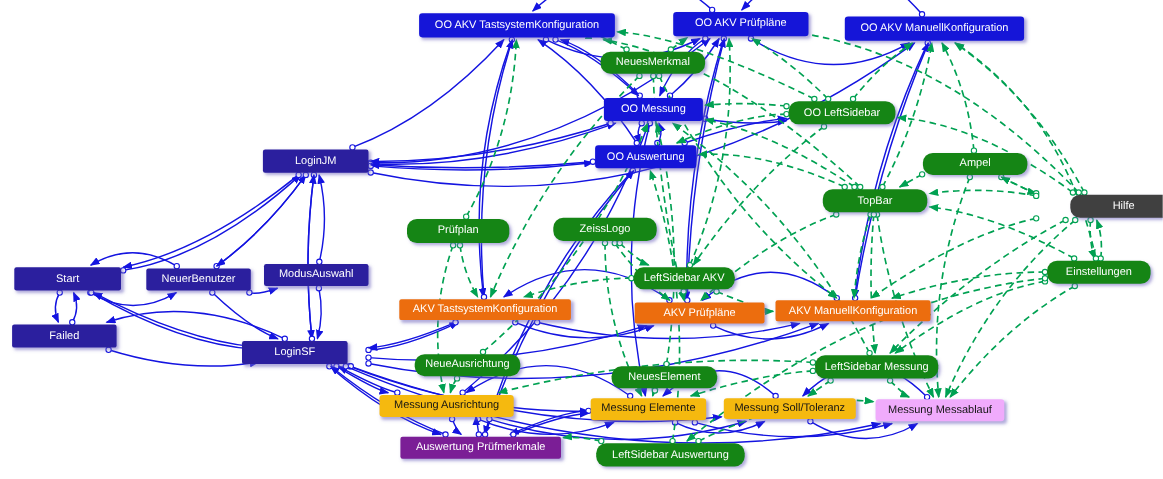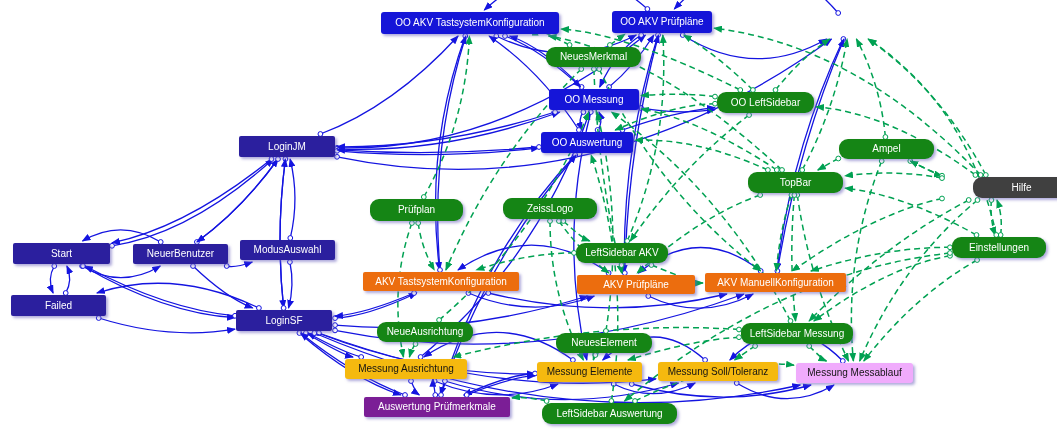--- a/index.html
+++ b/index.html
@@ -303,41 +303,42 @@
       <circle cx="605.9" cy="331.0" r="2.4" fill="#ffffff" stroke="#00A152" stroke-width="1"></circle>
       <path d="M 546.6 401.0 Q 523.8 396.4 512.0 397.9" fill="none" stroke="#00A152" stroke-width="1.5" stroke-dasharray="6 4" marker-end="url(#arrow-green)"></path>
       <circle cx="546.6" cy="401.0" r="2.4" fill="#ffffff" stroke="#00A152" stroke-width="1"></circle>
       <path d="M 611.4 401.0 Q 630.8 275.3 591.1 155.0" fill="none" stroke="#00A152" stroke-width="1.5" stroke-dasharray="6 4" marker-end="url(#arrow-green)"></path>
       <circle cx="611.4" cy="401.0" r="2.4" fill="#ffffff" stroke="#00A152" stroke-width="1"></circle>
       <path d="M 635.0 401.0 Q 725.9 356.5 794.0 365.2" fill="none" stroke="#00A152" stroke-width="1.5" stroke-dasharray="6 4" marker-end="url(#arrow-green)"></path>
       <circle cx="635.0" cy="401.0" r="2.4" fill="#ffffff" stroke="#00A152" stroke-width="1"></circle>
     </svg>
   <div id="node-layer">
       <div class="node node-blue" style="left: 381px; top: 12px; width: 178px; height: 22px; background: rgb(21, 21, 216);">OO AKV TastsystemKonfiguration</div>
-      <div class="node node-blue" style="left: 612px; top: 11px; width: 100px; height: 22px; background: rgb(21, 21, 216);">OO AKV Prüfpläne</div>
+      <div class="node node-blue" style="left: 612px; top: 11px; width: 123px; height: 22px; background: rgb(21, 21, 216);">OO AKV Prüfpläne</div>
+      <div class="node node-blue" style="left: 768px; top: 15px; width: 163px; height: 22px; background: rgb(21, 21, 216);">OO AKV ManuellKonfiguration</div>
       <div class="node node-green" style="left: 546px; top: 47px; width: 95px; height: 20px; background: rgb(21, 133, 21);">NeuesMerkmal</div>
       <div class="node node-blue" style="left: 549px; top: 89px; width: 90px; height: 21px; background: rgb(21, 21, 216);">OO Messung</div>
       <div class="node node-green" style="left: 717px; top: 92px; width: 97px; height: 21px; background: rgb(21, 133, 21);">OO LeftSidebar</div>
       <div class="node node-blue" style="left: 541px; top: 132px; width: 92px; height: 21px; background: rgb(21, 21, 216);">OO Auswertung</div>
       <div class="node node-green" style="left: 839px; top: 139px; width: 95px; height: 20px; background: rgb(21, 133, 21);">Ampel</div>
       <div class="node node-navy" style="left: 239px; top: 136px; width: 96px; height: 21px; background: rgb(43, 31, 158);">LoginJM</div>
       <div class="node node-green" style="left: 748px; top: 172px; width: 95px; height: 21px; background: rgb(21, 133, 21);">TopBar</div>
       <div class="node node-green" style="left: 944px; top: 177px; width: 97px; height: 21px; background: #404040; margin-left: 29px;">Hilfe</div>
       <div class="node node-green" style="left: 370px; top: 199px; width: 93px; height: 22px; background: rgb(21, 133, 21);">Prüfplan</div>
       <div class="node node-green" style="left: 503px; top: 198px; width: 94px; height: 21px; background: rgb(21, 133, 21);">ZeissLogo</div>
       <div class="node node-green" style="left: 952px; top: 237px; width: 94px; height: 21px; background: rgb(21, 133, 21);">Einstellungen</div>
       <div class="node node-navy" style="left: 13px; top: 243px; width: 97px; height: 21px; background: rgb(43, 31, 158);">Start</div>
       <div class="node node-navy" style="left: 133px; top: 244px; width: 95px; height: 20px; background: rgb(43, 31, 158);">NeuerBenutzer</div>
       <div class="node node-navy" style="left: 240px; top: 240px; width: 95px; height: 20px; background: rgb(43, 31, 158);">ModusAuswahl</div>
       <div class="node node-green" style="left: 576px; top: 243px; width: 92px; height: 20px; background: rgb(21, 133, 21);">LeftSidebar AKV</div>
       <div class="node node-orange" style="left: 363px; top: 272px; width: 156px; height: 19px; background: rgb(236, 109, 14);">AKV TastsystemKonfiguration</div>
       <div class="node node-orange" style="left: 577px; top: 275px; width: 118px; height: 19px; background: rgb(236, 109, 14);">AKV Prüfpläne</div>
       <div class="node node-orange" style="left: 705px; top: 273px; width: 141px; height: 19px; background: rgb(236, 109, 14);">AKV ManuellKonfiguration</div>
       <div class="node node-navy" style="left: 11px; top: 295px; width: 95px; height: 21px; background: rgb(43, 31, 158);">Failed</div>
-      <div class="node node-navy" style="left: 236px; top: 310px; width: 96px; height: 21px; background: rgb(43, 31, 158);">LoginSF</div>
+      <div class="node node-navy" style="left: 220px; top: 310px; width: 96px; height: 21px; background: rgb(43, 31, 158);">LoginSF</div>
       <div class="node node-green" style="left: 377px; top: 322px; width: 96px; height: 20px; background: rgb(21, 133, 21);">NeueAusrichtung</div>
       <div class="node node-green" style="left: 741px; top: 323px; width: 112px; height: 21px; background: rgb(21, 133, 21);">LeftSidebar Messung</div>
       <div class="node node-green" style="left: 556px; top: 333px; width: 96px; height: 20px; background: rgb(21, 133, 21);">NeuesElement</div>
       <div class="node node-yellow" style="left: 345px; top: 359px; width: 122px; height: 20px; background: rgb(245, 185, 15);">Messung Ausrichtung</div>
       <div class="node node-yellow" style="left: 537px; top: 362px; width: 105px; height: 20px; background: rgb(245, 185, 15);">Messung Elemente</div>
       <div class="node node-yellow" style="left: 658px; top: 362px; width: 120px; height: 19px; background: rgb(245, 185, 15);">Messung Soll/Toleranz</div>
       <div class="node node-yellow" style="left: 796px; top: 363px; width: 117px; height: 20px; background: #f0abfc;">Messung Messablauf</div>
       <div class="node node-purple" style="left: 364px; top: 397px; width: 146px; height: 20px; background: rgb(123, 30, 150);">Auswertung Prüfmerkmale</div>
       <div class="node node-green" style="left: 542px; top: 403px; width: 135px; height: 21px; background: rgb(21, 133, 21);">LeftSidebar Auswertung</div>
     </div>

